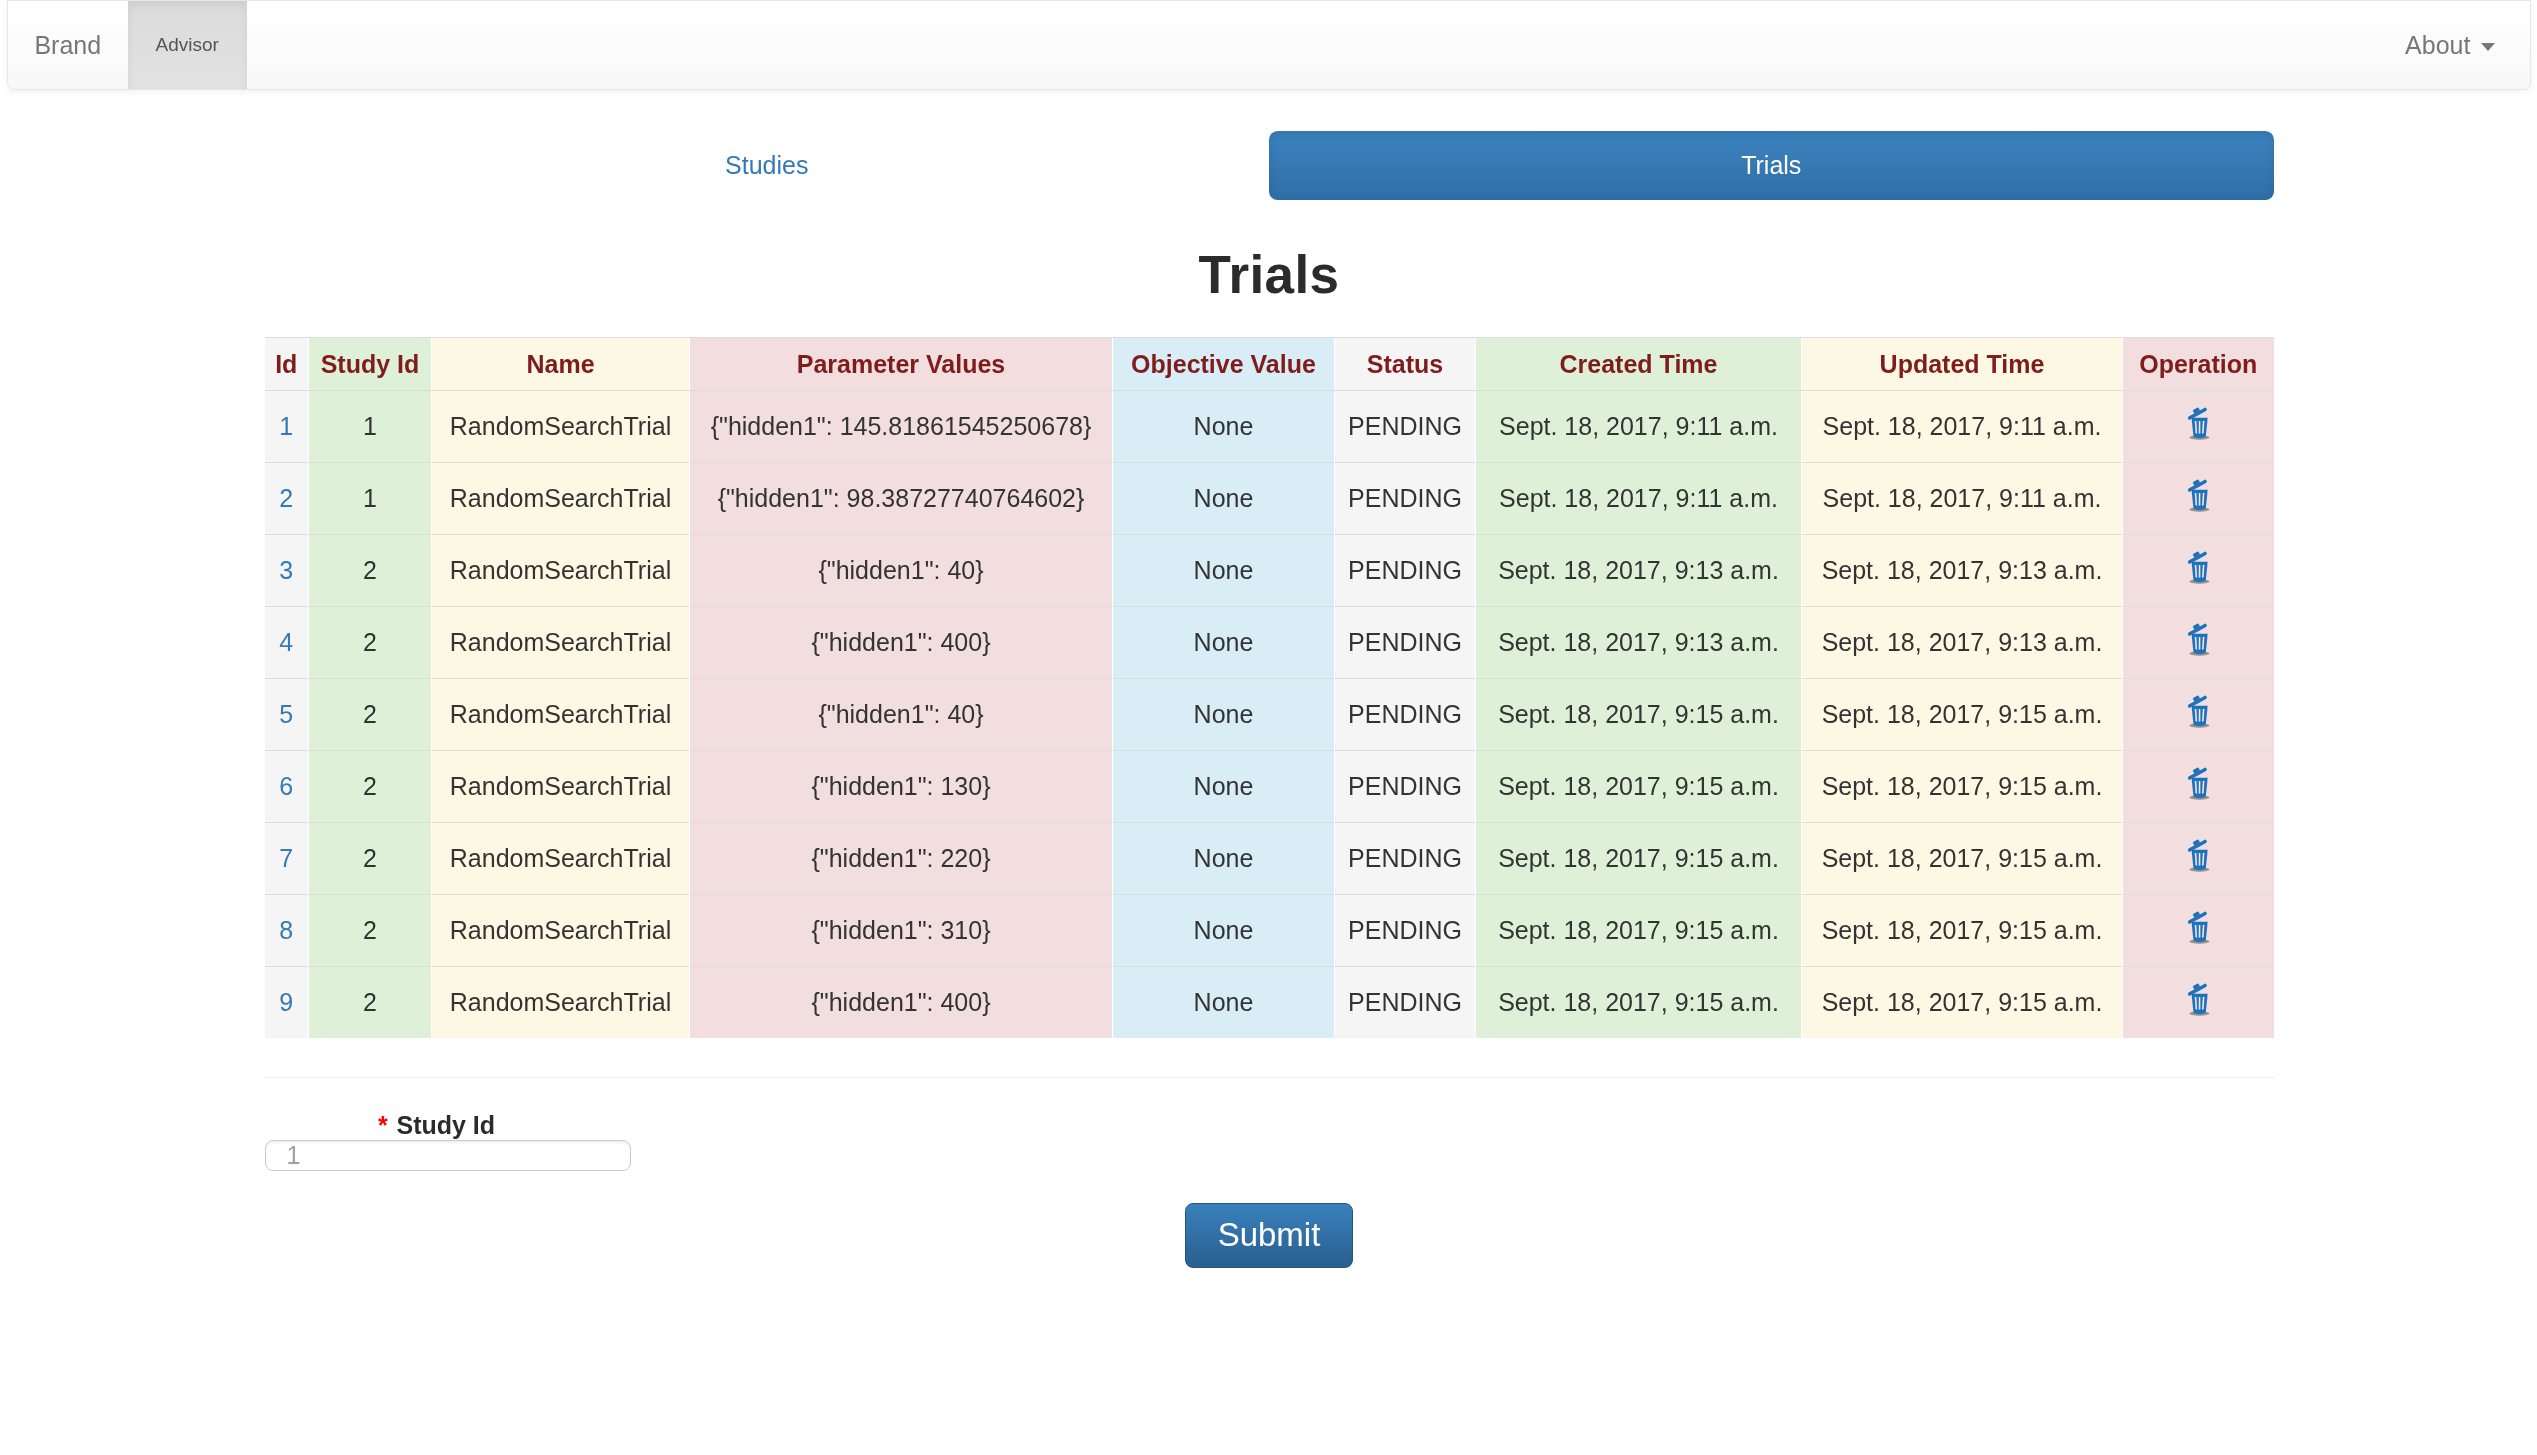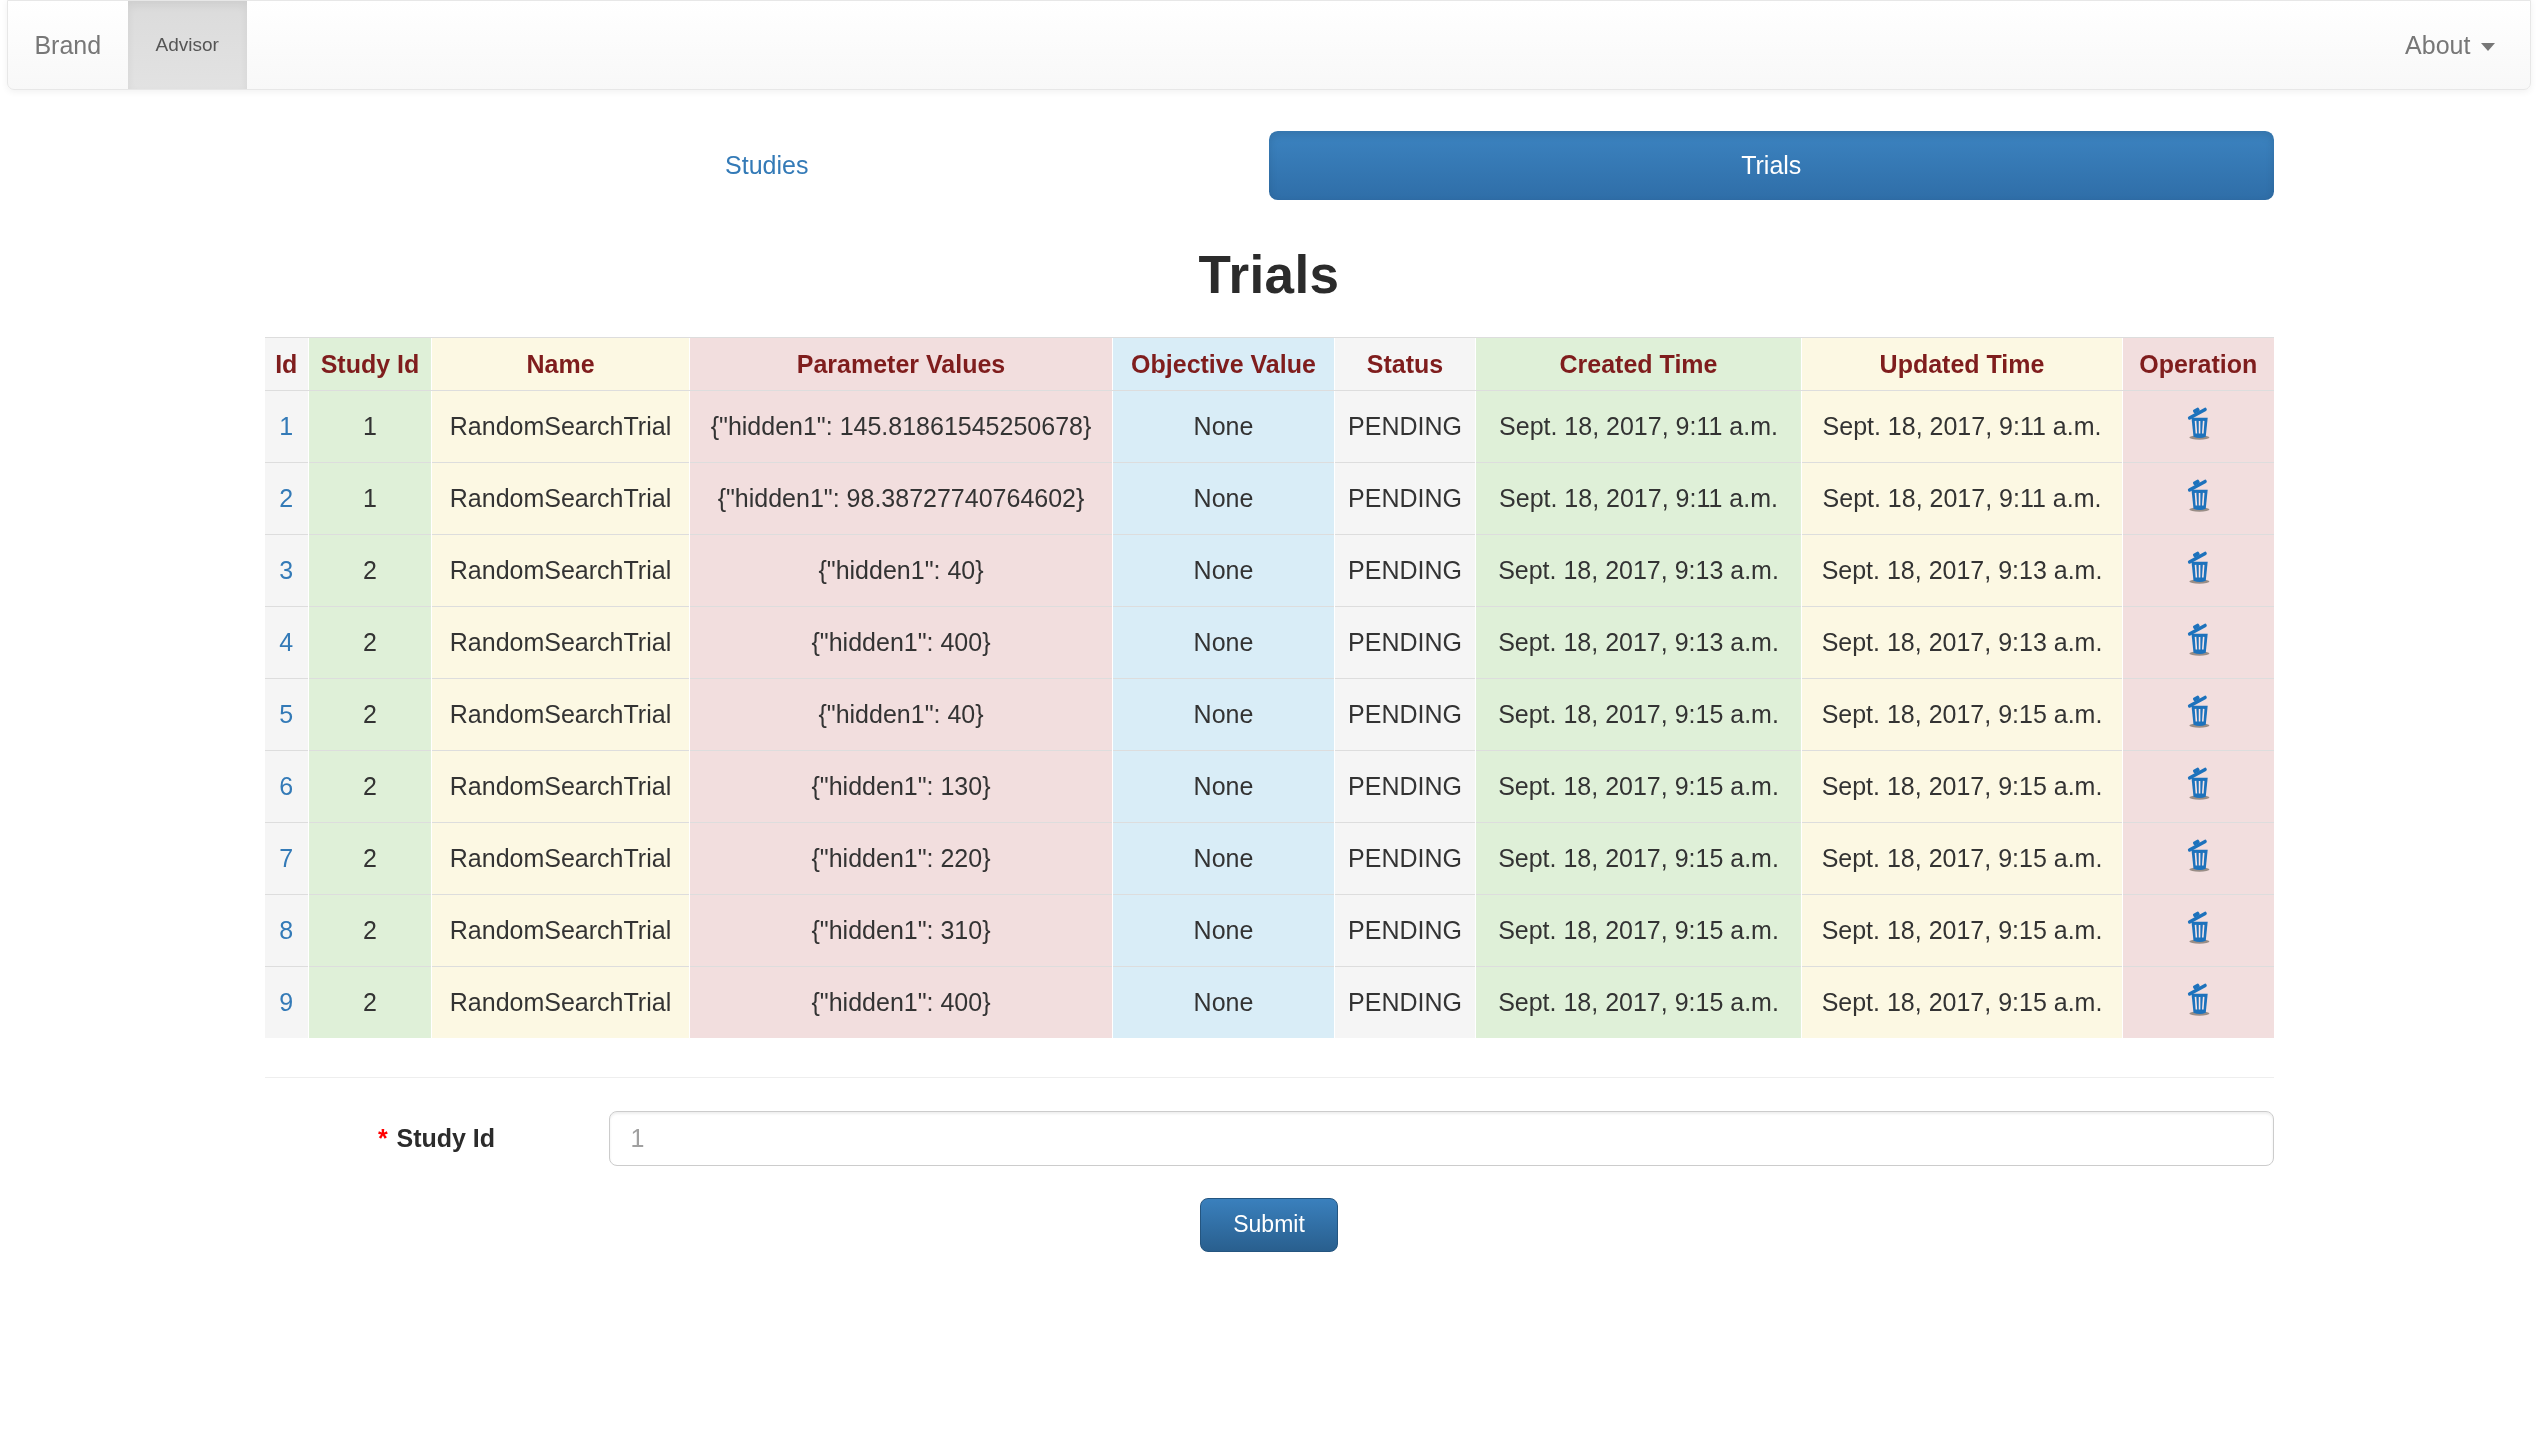--- a/index.html
+++ b/index.html
@@ -85,40 +85,40 @@
   table.trials a.id-link { color: #337ab7; text-decoration: none; cursor: pointer; }
   .op-btn { display: inline-block; cursor: pointer; line-height: 0; }
 
   hr.section-divider {
     border: none; border-top: 1.8px solid #eeeeee;
     margin: 39px 0 0 0;
   }
 
   
   .create-form { margin-top: 33px; }
-  .form-group { display: flex; align-items: center; margin-bottom: 32px; }
+  .form-group { display: flex; align-items: flex-start; margin-bottom: 32px; flex-direction: column; }
   .form-label {
     width: 344px; text-align: center;
     font-weight: bold; font-size: 25px; color: #2b2b2b;
   }
   .required-star { color: #ff0000; font-weight: bold; margin-right: 8.8px; }
   .form-input {
     flex: 1; height: 55px;
     font-family: "Liberation Sans", sans-serif;
     font-size: 25px; color: #555555;
     padding: 0 21px;
     border: 1.8px solid #cccccc; border-radius: 8px;
     box-shadow: inset 0 1.8px 2.6px rgba(0,0,0,0.075);
     outline: none;
   }
   .form-input::placeholder { color: #a0a0a0; opacity: 1; }
   .submit-row { text-align: center; margin-top: 30px; }
   .submit-btn {
     font-family: "Liberation Sans", sans-serif;
-    font-size: 23px; color: #ffffff;
+    font-size: 33px; color: #ffffff;
     background: linear-gradient(to bottom, #3a80bd 0%, #295f8e 100%);
     border: 1.8px solid #245580; border-radius: 8px;
     padding: 12.3px 32px; cursor: pointer;
   }
 </style>
 </head>
 <body>
 
 <nav class="navbar">
   <div class="navbar-brand">Brand</div>

